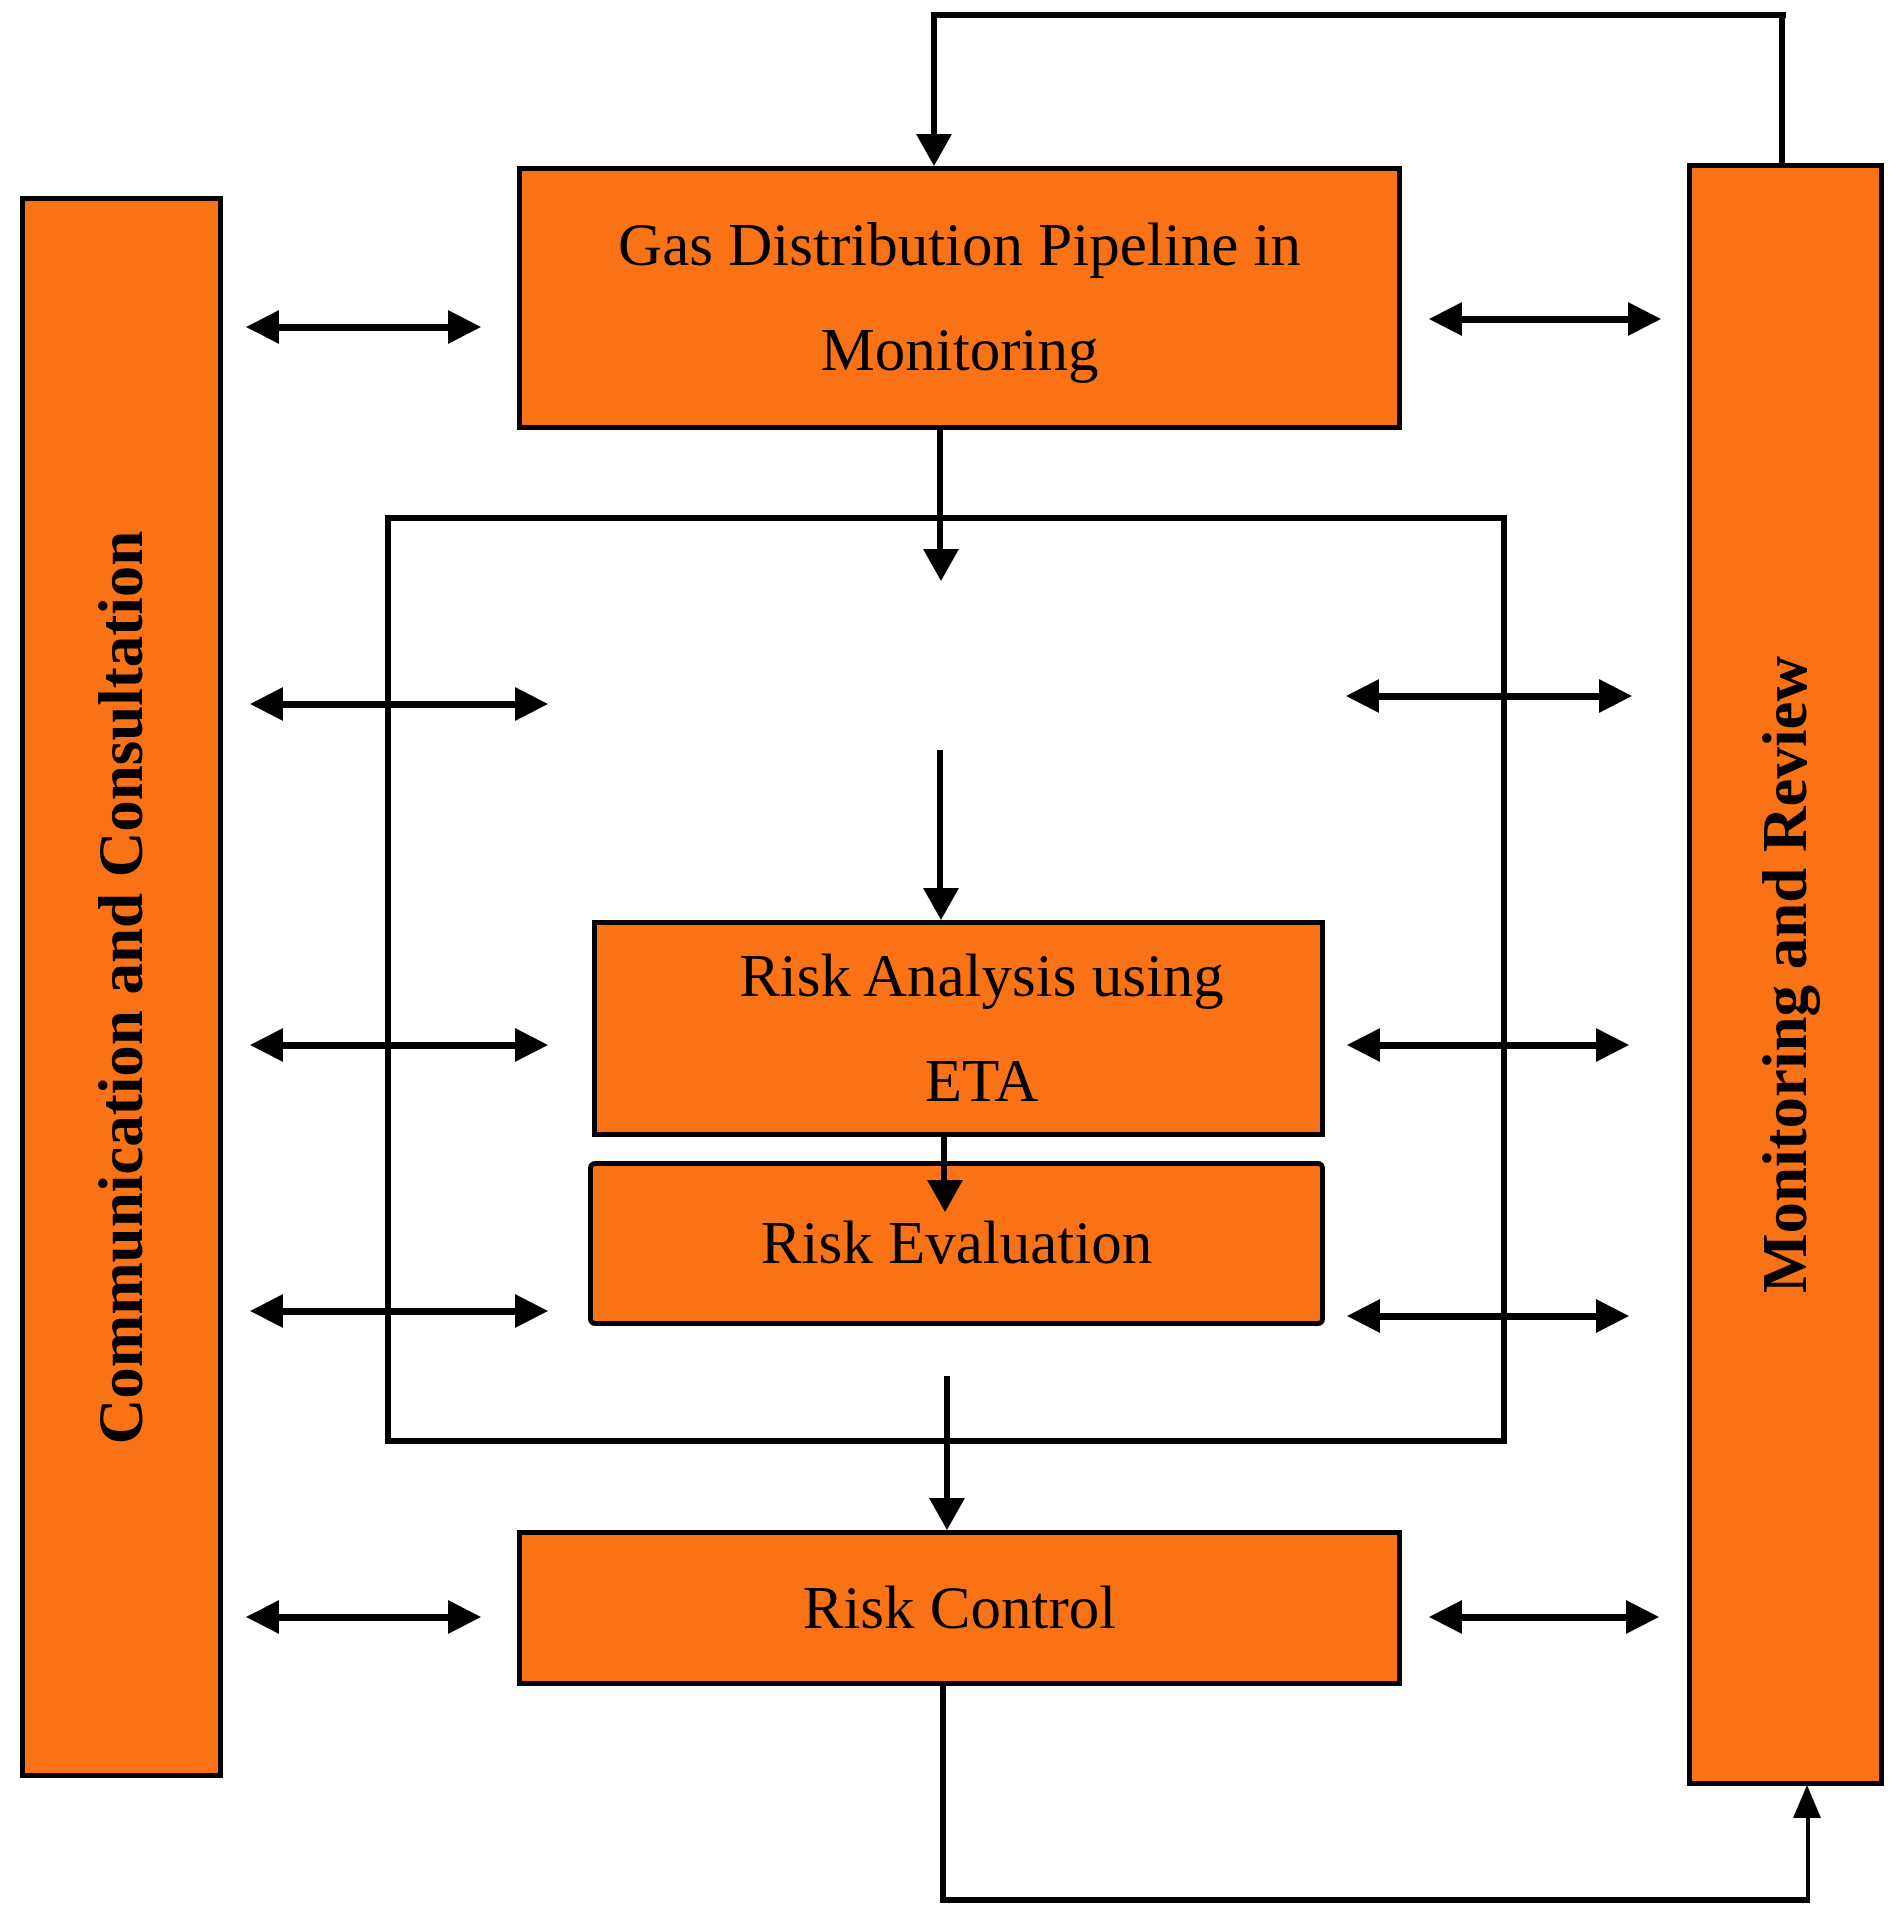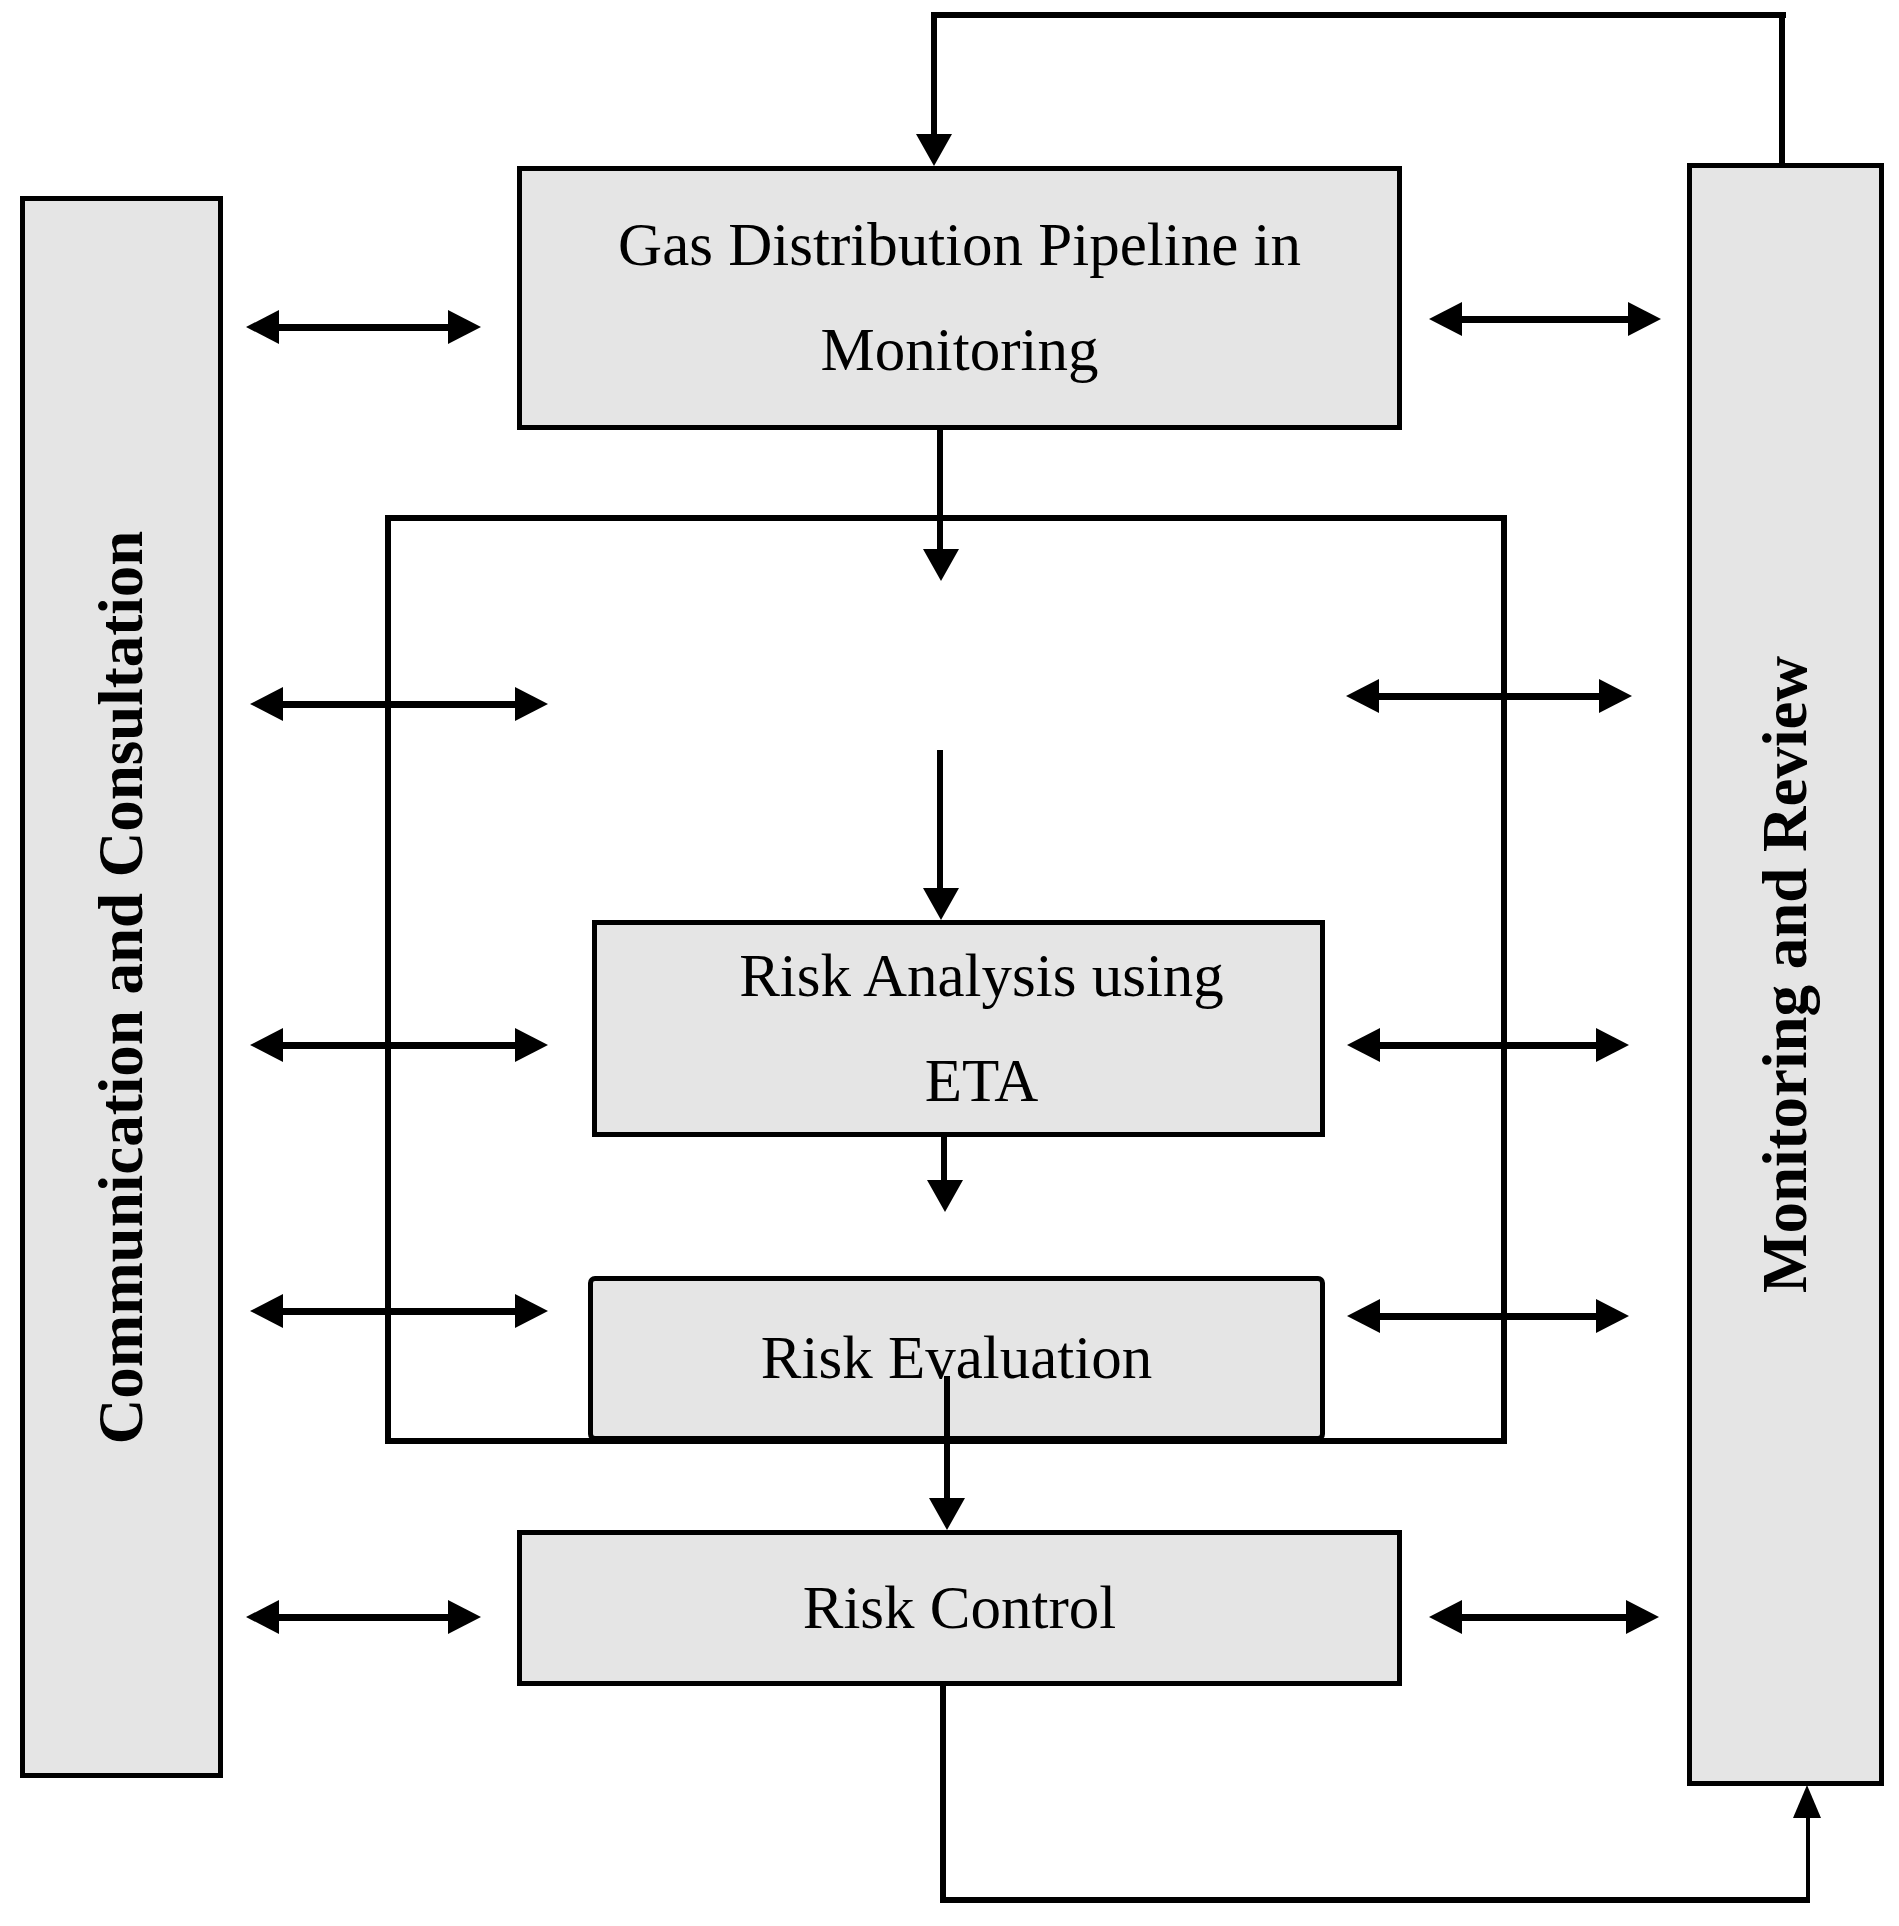--- a/index.html
+++ b/index.html
@@ -15,21 +15,21 @@
     font-family: "Liberation Serif", "DejaVu Serif", serif;
     color: #000000;
     overflow: hidden;
   }
 
   
   .box {
     position: absolute;
     box-sizing: border-box;
     border: 5.3px solid #000000;
-    background: #e5e5e5;
+    background: #f97316;
     display: flex;
     align-items: center;
     justify-content: center;
     text-align: center;
   }
   .node {
     font-size: 61px;
     line-height: 1.72;
     flex-direction: column;
   }
@@ -43,21 +43,21 @@
     white-space: nowrap;
     transform: rotate(-90deg);
   }
 
   #box-comm    { left: 20.4px;   top: 196px;  width: 203px;  height: 1582px; }
   #box-monitor { left: 1687px; top: 163px;  width: 197px;  height: 1623px; }
   #box-gas     { left: 517px;  top: 166px;  width: 885px; height: 264px;  }
   #box-frame   { left: 385px;  top: 515px;  width: 1122px; height: 929px; }
   #box-riskid  { left: 583px;  top: 581px;  width: 740px; height: 171px;  }
   #box-riskan  { left: 592px;  top: 920px; width: 733px; height: 217px; padding-left: 46px;  }
-  #box-riskev  { left: 588px;  top: 1276px; width: 737px; height: 165px; border-radius: 7px;  }
+  #box-riskev  { left: 588px;  top: 1161px; width: 737px; height: 165px; border-radius: 7px;  }
   #box-riskctl { left: 517px;  top: 1530px; width: 885px; height: 156px;  }
 
   
   .hline, .vline {
     position: absolute;
     background: #000000;
   }
 
   #top-line    { left: 931px; top: 12px;   width: 855px; height: 6px; }
   #top-vert-l  { left: 931px; top: 12px;   width: 6px;  height: 124px; }

